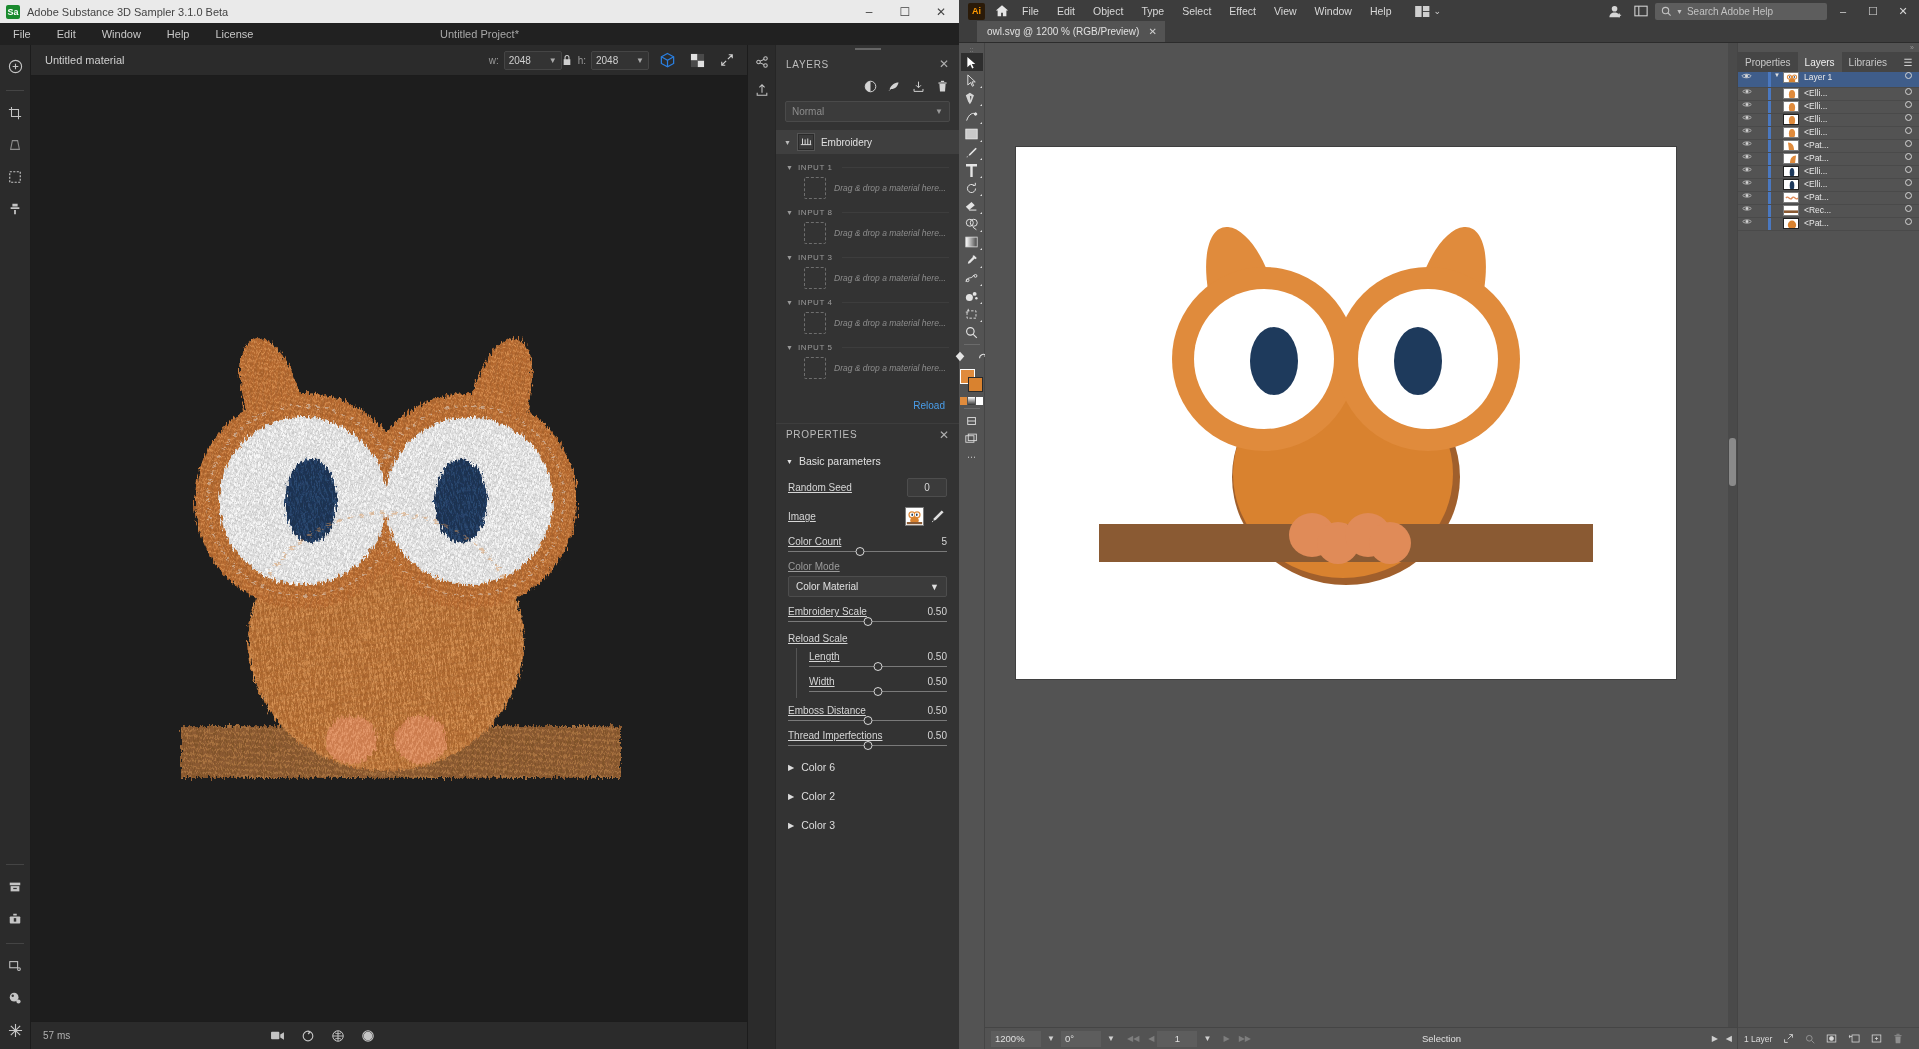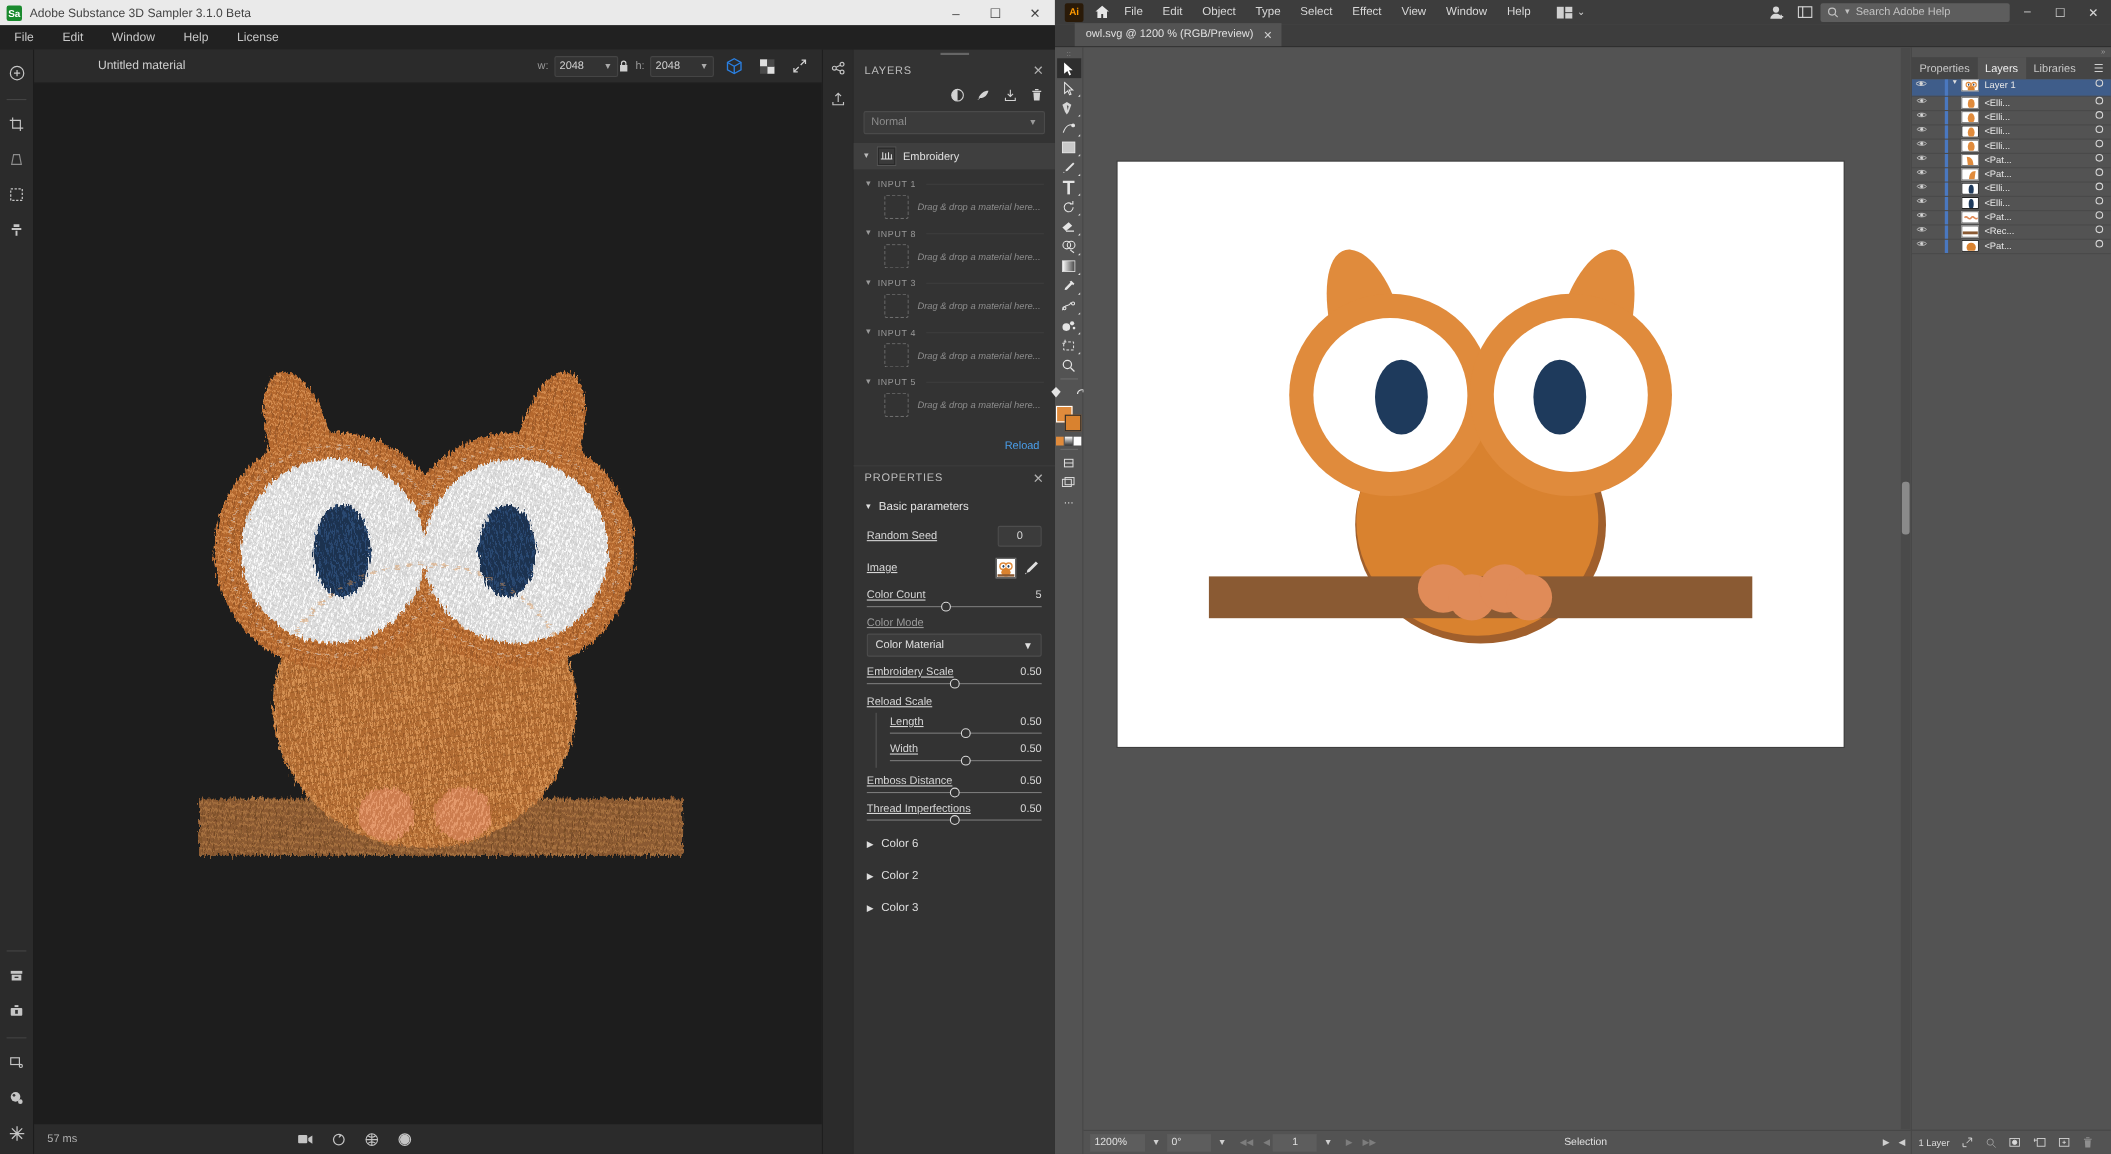--- a/index.html
+++ b/index.html
@@ -61,21 +61,21 @@
     color: #c5c5c5;
   }
   .sub-lefttools .sep { width: 18px; height: 1px; background: #444; margin: 5px 0 9px; }
   .sub-lefttools .spacer { flex: 1; }
 
   .sub-center { flex: 1; display: flex; flex-direction: column; min-width: 0; position: relative; }
   .sub-matbar {
     height: 31px; background: #2b2b2b; display: flex; align-items: center;
     border-bottom: 1px solid #1c1c1c; flex: 0 0 31px; padding-left: 14px;
   }
-  .sub-matbar .matname { font-size: 11px; color: #cfcfcf; margin-left: 44px; }
+  .sub-matbar .matname { font-size: 11px; color: #cfcfcf; }
   .sub-matbar .right { margin-left: auto; display: flex; align-items: center; padding-right: 8px; }
   .sub-matbar .lbl { font-size: 10px; color: #9a9a9a; margin: 0 5px 0 8px; }
   .sz-sel {
     width: 58px; height: 19px; background: #333; border: 1px solid #454545;
     border-radius: 2px; display: flex; align-items: center;
     padding: 0 4px; font-size: 10px; color: #d0d0d0; position: relative;
   }
   .sz-sel .cv { margin-left: auto; font-size: 8px; color: #aaa; }
   .lockicon { width: 16px; color: #cfcfcf; text-align: center; font-size: 11px; }
   .vbtn {
@@ -333,20 +333,21 @@
         <div class="wbtn close">✕</div>
       </div>
     </div>
 
     <div class="sub-menubar">
       <div class="mi">File</div>
       <div class="mi">Edit</div>
       <div class="mi">Window</div>
       <div class="mi">Help</div>
       <div class="mi">License</div>
+      <div class="sub-proj">Untitled Project*</div>
     </div>
 
     <div class="sub-body">
 
       <div class="sub-lefttools">
         <div class="tl">
           <svg width="15" height="15" viewBox="0 0 16 16">
               <circle cx="8" cy="8" r="6.5" fill="none" stroke="currentColor" stroke-width="1.2"></circle>
               <path d="M8 5v6M5 8h6" stroke="currentColor" stroke-width="1.2"></path>
             </svg>

